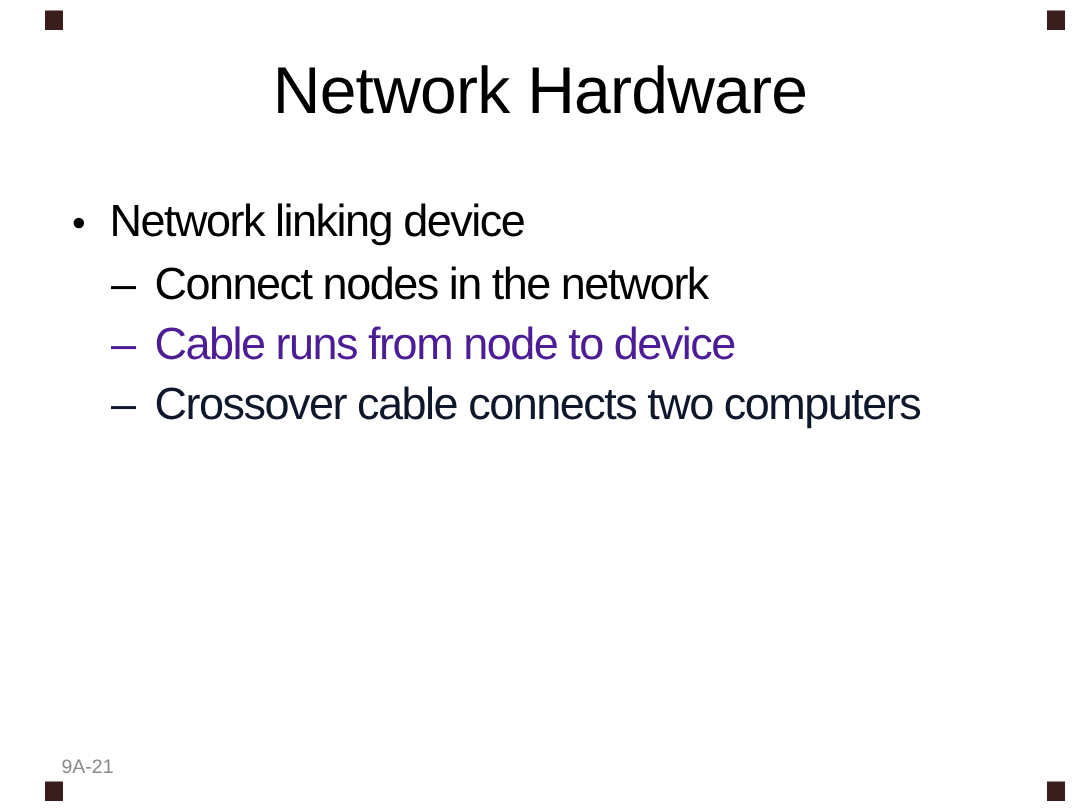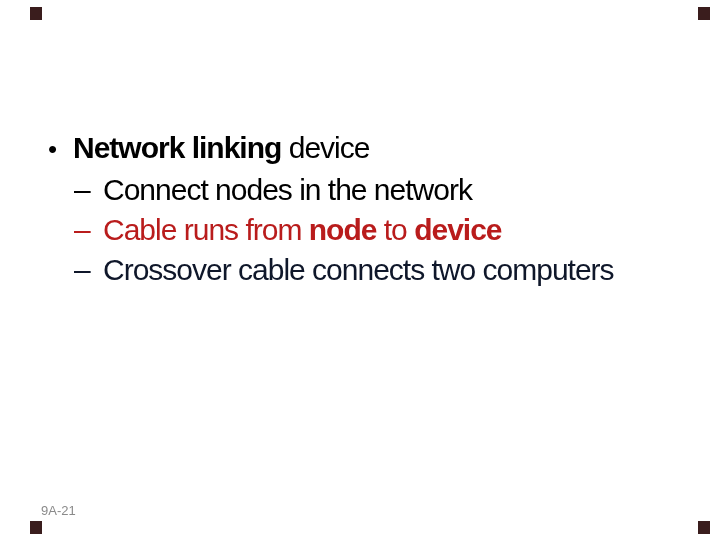--- a/index.html
+++ b/index.html
@@ -37,40 +37,41 @@
     letter-spacing:-1px;
   }
   .bullet-line .marker{
     display:inline-block;
     letter-spacing:0;
   }
   .bullet-line.level1{left:48px;}
   .bullet-line.level1 .marker{width:25px;font-size:26px;}
   .bullet-line.level2{left:74px;}
   .bullet-line.level2 .marker{width:29px;}
-  .seg-bold{font-weight:bold;}
+  .seg-bold{font-weight:normal;}
   .footer-slide-number{
     position:absolute;
     left:41px;top:503px;
     font-size:13px;line-height:16px;
   }
 </style>
 </head>
 <body style="background: rgb(255, 255, 255);">
 
 <div class="slide">
 
   <div class="corner-mark tl" style="background: rgb(58, 29, 29);"></div>
   <div class="corner-mark tr" style="background: rgb(58, 29, 29);"></div>
   <div class="corner-mark bl" style="background: rgb(58, 29, 29);"></div>
   <div class="corner-mark br" style="background: rgb(58, 29, 29);"></div>
 
+  <div class="title" style="color: rgb(0, 0, 0);">Network Hardware</div>
 
   <div id="bullet-container">
       <div class="bullet-line level1" style="top: 128px; color: rgb(0, 0, 0);"><span class="marker">•</span><span class="seg-bold">Network linking</span><span> device</span></div>
       <div class="bullet-line level2" style="top: 170px; color: rgb(0, 0, 0);"><span class="marker">–</span><span>Connect nodes in the network</span></div>
-      <div class="bullet-line level2" style="top: 210px; color: #b91c1c;"><span class="marker">–</span><span>Cable runs from </span><span class="seg-bold">node</span><span> to </span><span class="seg-bold">device</span></div>
+      <div class="bullet-line level2" style="top: 210px; color: #4c1d95;"><span class="marker">–</span><span>Cable runs from </span><span class="seg-bold">node</span><span> to </span><span class="seg-bold">device</span></div>
       <div class="bullet-line level2" style="top: 250px; color: #0f172a;"><span class="marker">–</span><span>Crossover cable connects two computers</span></div>
     </div>
 
   <div class="footer-slide-number" style="color: rgb(138, 138, 138);">9A-21</div>
 
 </div>
 
 </body></html>

